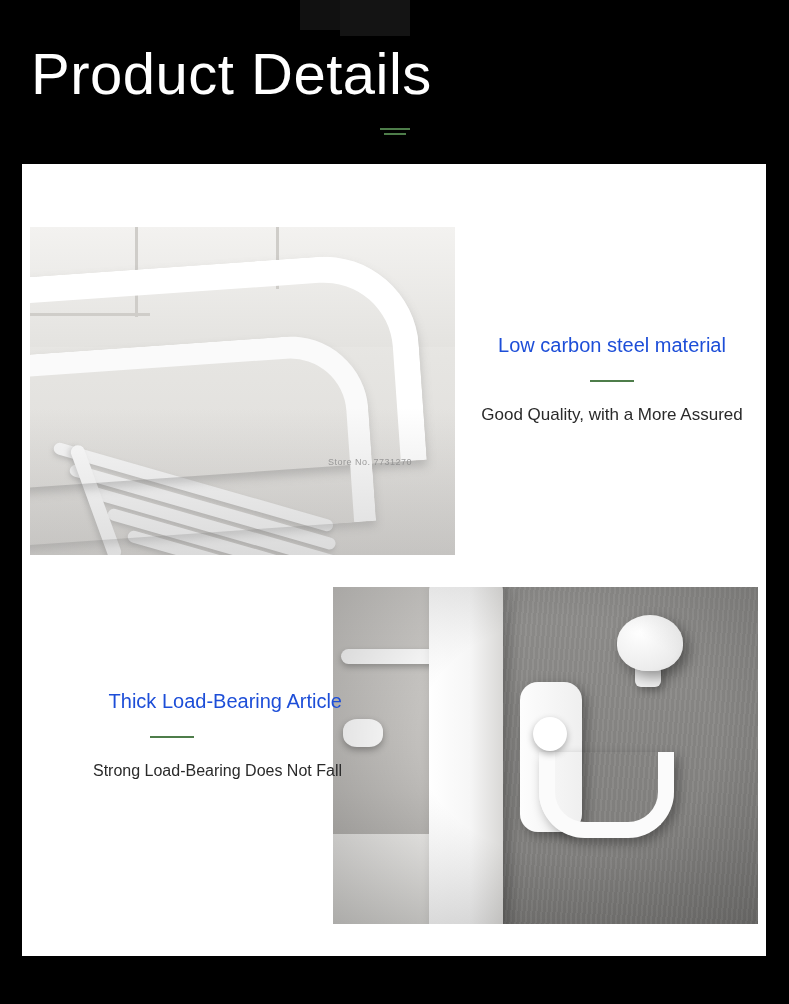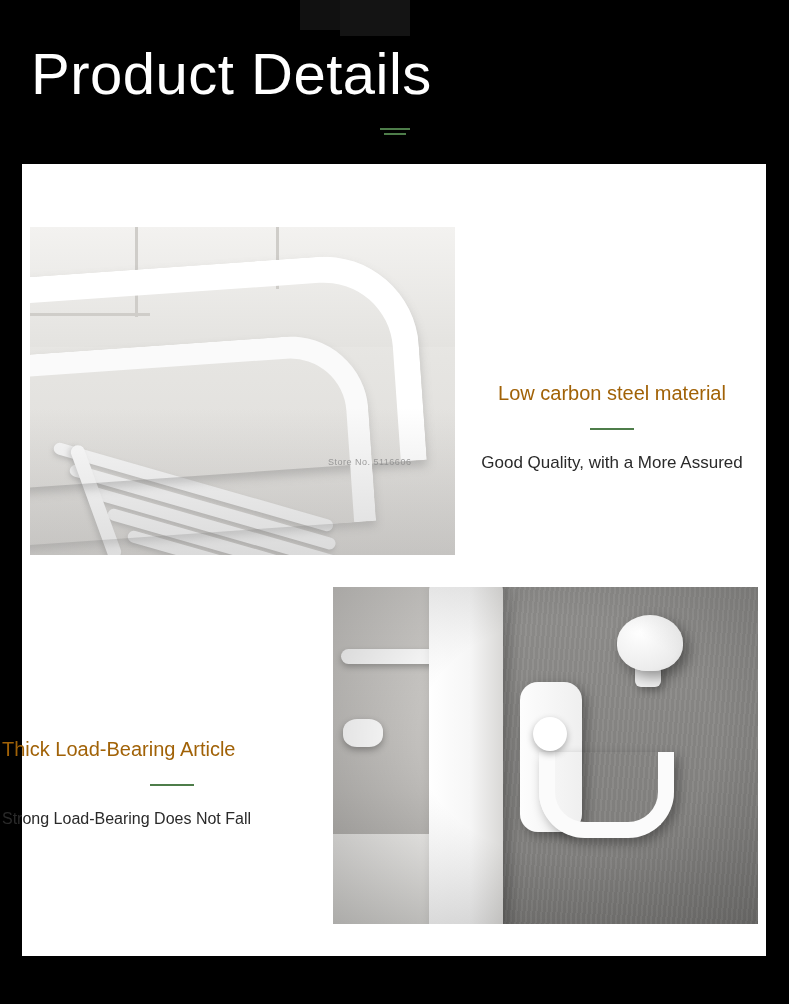--- a/index.html
+++ b/index.html
@@ -167,25 +167,24 @@
   
   .text1 {
     position: absolute;
     left: 440px;
     top: 168px;
     width: 300px;
     text-align: center;
   }
   .feat-title {
     font-size: 20px;
-    color: #a16207;
+    color: #1d4ed8;
     font-weight: 400;
     line-height: 26px;
     white-space: nowrap;
-    margin-top: 48px;
   }
   .feat-rule {
     width: 44px;
     height: 2px;
     background: #4e7d4a;
     margin: 22px auto 22px;
   }
   .feat-sub {
     font-size: 17px;
     color: #2a2a2a;
@@ -293,21 +292,21 @@
     position: absolute; inset: 0;
     background: radial-gradient(ellipse at 55% 45%, rgba(0,0,0,0) 45%, rgba(0,0,0,0.22) 100%);
   }
 
   
   .text2 {
     position: absolute;
     left: -20px;
     top: 524px;
     width: 340px;
-    text-align: left;
+    text-align: right;
   }
   .text2 .feat-title { font-size: 20px; }
   .text2 .feat-sub { font-size: 16px; }
 </style>
 </head>
 <body>
 
 <div class="page">
 
   <div class="top-block a"></div>
@@ -331,21 +330,21 @@
       <div class="p1-tile-line p1-tile-h1"></div>
       <div class="rail r1"></div>
       <div class="rail r2"></div>
       <div class="rail r3"></div>
       <div class="rail r4"></div>
       <div class="rail r5"></div>
       <div class="cross-rail"></div>
       <div class="tube-outer"></div>
       <div class="tube-inner"></div>
       <div class="p1-shade"></div>
-      <div class="watermark">Store No. 5116606</div>
+      <div class="watermark">Store No. 7731270</div>
     </div>
 
     <div class="text1">
       <div class="feat-title">Low carbon steel material</div>
       <div class="feat-rule"></div>
       <div class="feat-sub">Good Quality, with a More Assured</div>
     </div>
 
     <div class="photo2">
       <div class="p2-wall"></div>

